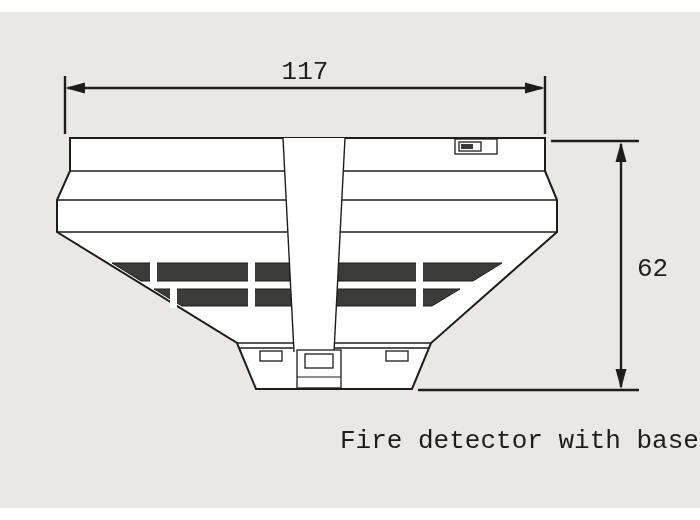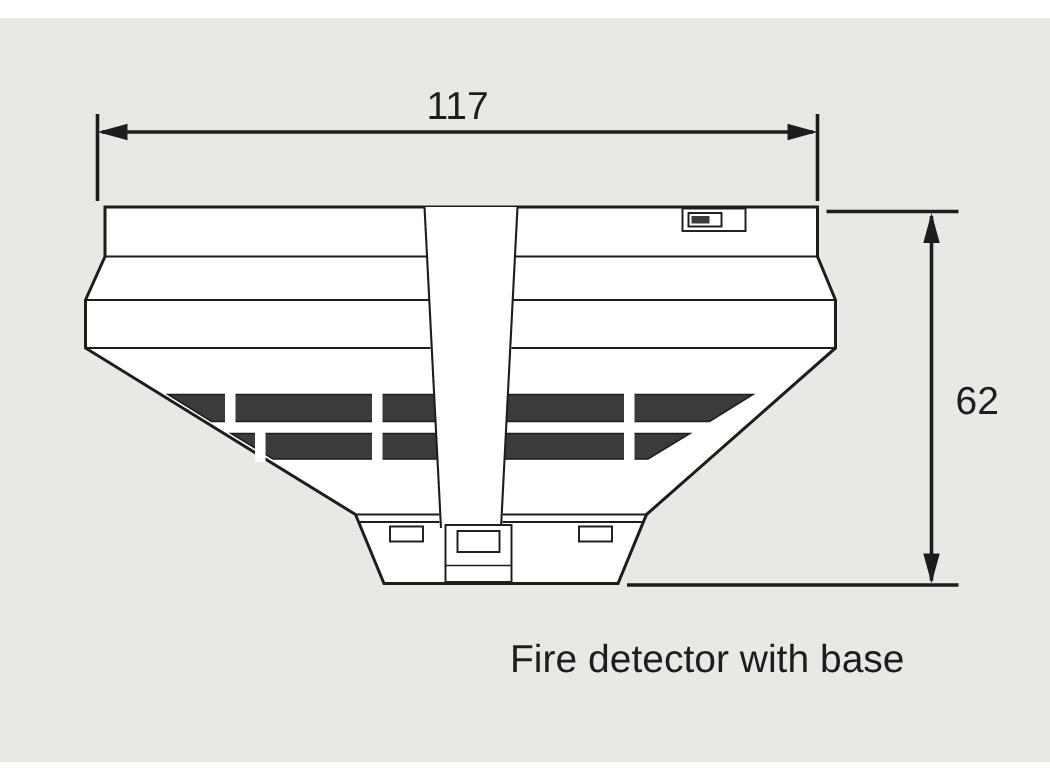--- a/index.html
+++ b/index.html
@@ -1,21 +1,21 @@
 <!DOCTYPE html>
 <html><head>
 <meta charset="utf-8">
 <style>
   html, body { margin: 0; padding: 0; background: #ffffff; }
   .stage {
     position: relative;
     width: 700px;
     height: 520px;
     overflow: hidden;
-    font-family: Liberation Sans, sans-serif;
+    font-family: Liberation Mono, monospace;
   }
   svg { display: block; }
 
   .outline   { fill: #ffffff; stroke: #1d1d1b; stroke-width: 2; stroke-linejoin: miter; }
   .inner-line{ stroke: #1d1d1b; stroke-width: 1.4; fill: none; }
   .thin-line { stroke: #1d1d1b; stroke-width: 1.1; fill: none; }
   .detail-box{ fill: #ffffff; stroke: #1d1d1b; stroke-width: 1.3; }
   .dark-mark { fill: #3b3b39; stroke: none; }
   .vent      { stroke: #1d1d1b; stroke-width: 1; }
   .vent-gap  { fill: #ffffff; stroke: none; }

